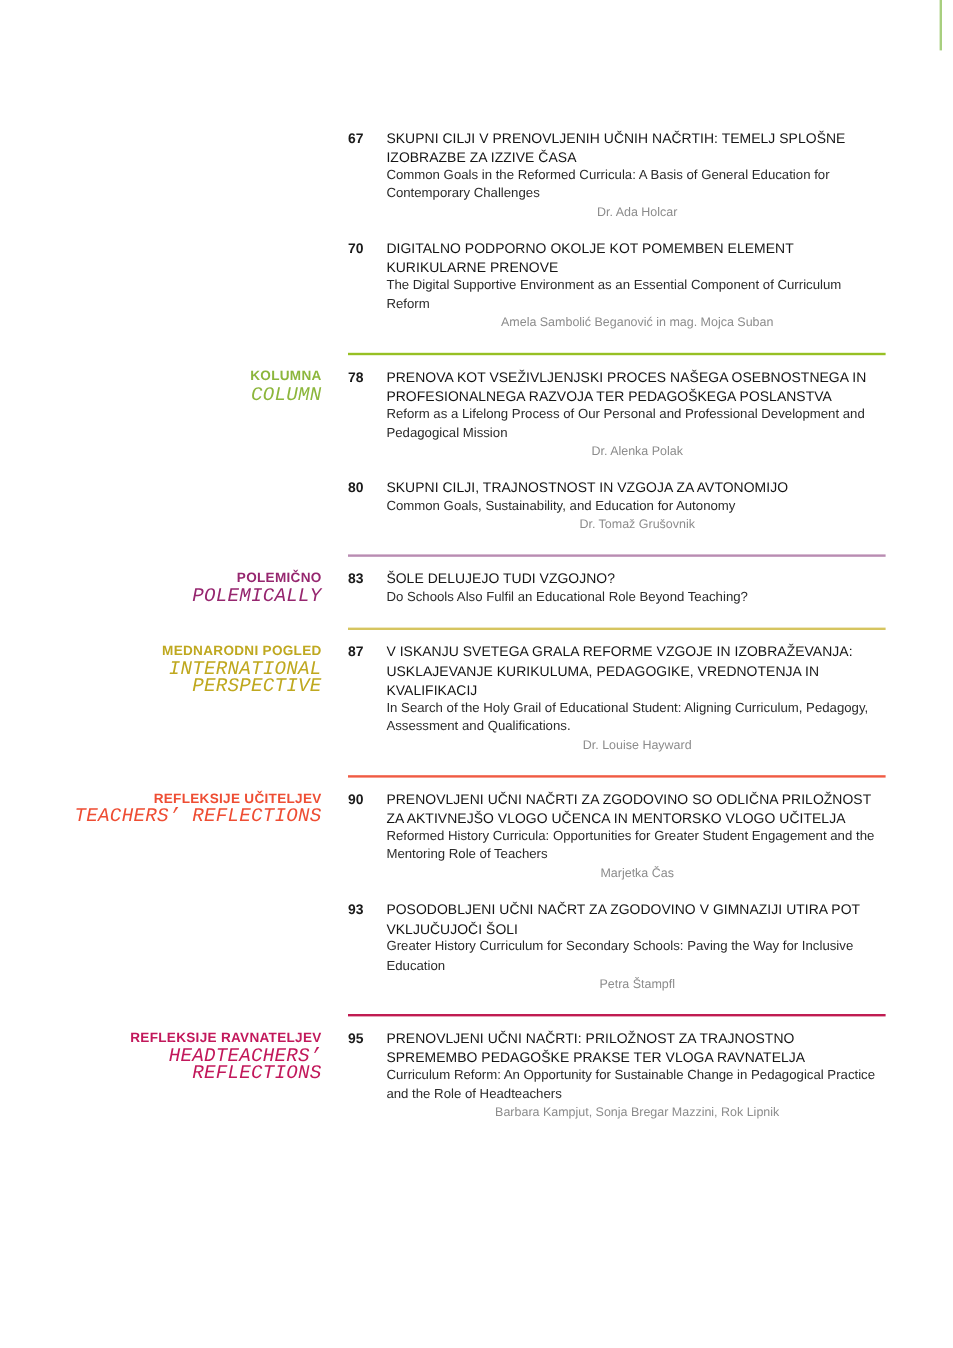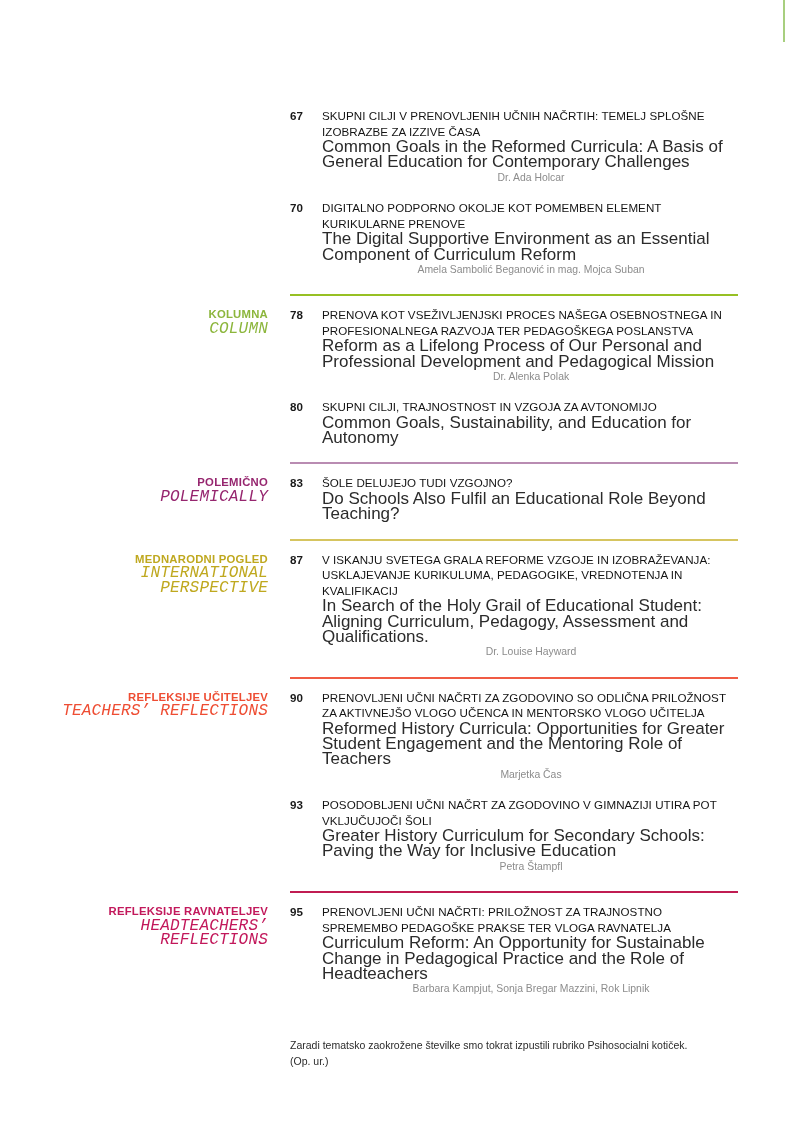--- a/index.html
+++ b/index.html
@@ -97,21 +97,21 @@
   .entry-title {
     font-size: 11.6px;
     font-weight: normal;
     color: #141414;
     line-height: 15.6px;
     letter-spacing: 0.05px;
     text-transform: uppercase;
     margin: 0;
   }
   .entry-subtitle {
-    font-size: 17px;
+    font-size: 11px;
     color: #2b2b2b;
     line-height: 15.3px;
     margin: 0;
   }
   .entry-authors {
     font-size: 10.4px;
     color: #8c8c8c;
     line-height: 15.3px;
     margin: 0;
     text-align: center;
@@ -172,20 +172,21 @@
               <div class="entry-title">PRENOVA KOT VSEŽIVLJENJSKI PROCES NAŠEGA OSEBNOSTNEGA IN PROFESIONALNEGA RAZVOJA TER PEDAGOŠKEGA POSLANSTVA</div>
               <div class="entry-subtitle">Reform as a Lifelong Process of Our Personal and Professional Development and Pedagogical Mission</div>
               <div class="entry-authors">Dr. Alenka Polak</div>
             </div>
           </div>
           <div class="entry">
             <div class="entry-page">80</div>
             <div class="entry-body">
               <div class="entry-title">SKUPNI CILJI, TRAJNOSTNOST IN VZGOJA ZA AVTONOMIJO</div>
               <div class="entry-subtitle">Common Goals, Sustainability, and Education for Autonomy</div>
+              <div class="entry-authors">Dr. Tomaž Grušovnik</div>
             </div>
           </div>
         </div>
       </div>
       <div class="section-gap"></div>
       <div class="section">
         <div class="divider" style="background: rgb(185, 140, 178);"></div>
         <div class="section-label" style="color: rgb(150, 38, 111);">
           <div class="label-sl">POLEMIČNO</div>
           <div class="label-en">POLEMICALLY</div>
@@ -257,15 +258,14 @@
             <div class="entry-body">
               <div class="entry-title">PRENOVLJENI UČNI NAČRTI: PRILOŽNOST ZA TRAJNOSTNO SPREMEMBO PEDAGOŠKE PRAKSE TER VLOGA RAVNATELJA</div>
               <div class="entry-subtitle">Curriculum Reform: An Opportunity for Sustainable Change in Pedagogical Practice and the Role of Headteachers</div>
               <div class="entry-authors">Barbara Kampjut, Sonja Bregar Mazzini, Rok Lipnik</div>
             </div>
           </div>
         </div>
       </div>
     </div>
 
-  <div class="footnote">Zaradi tematsko zaokrožene številke smo tokrat izpustili rubriko Psihosocialni kotiček. (Op. ur.)</div>
 
 </div>
 
 </body></html>

